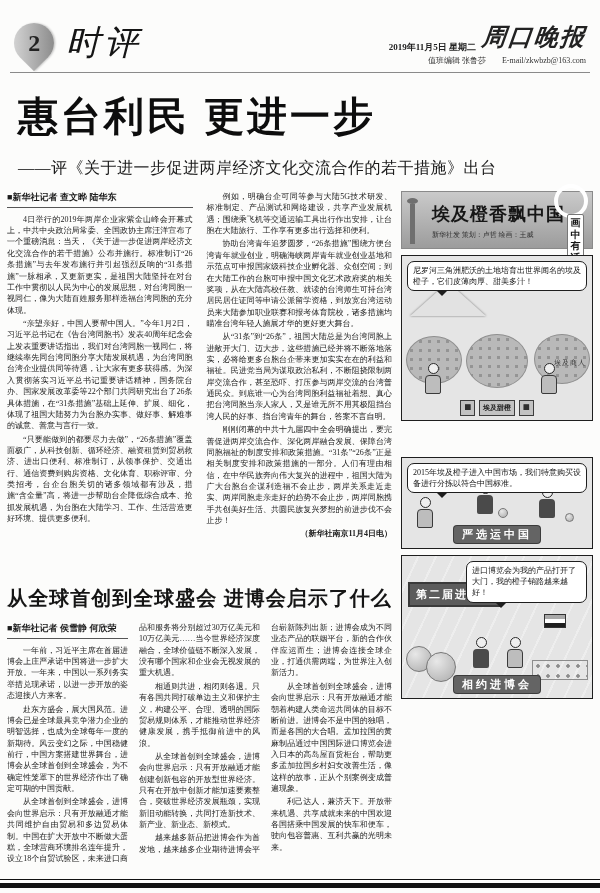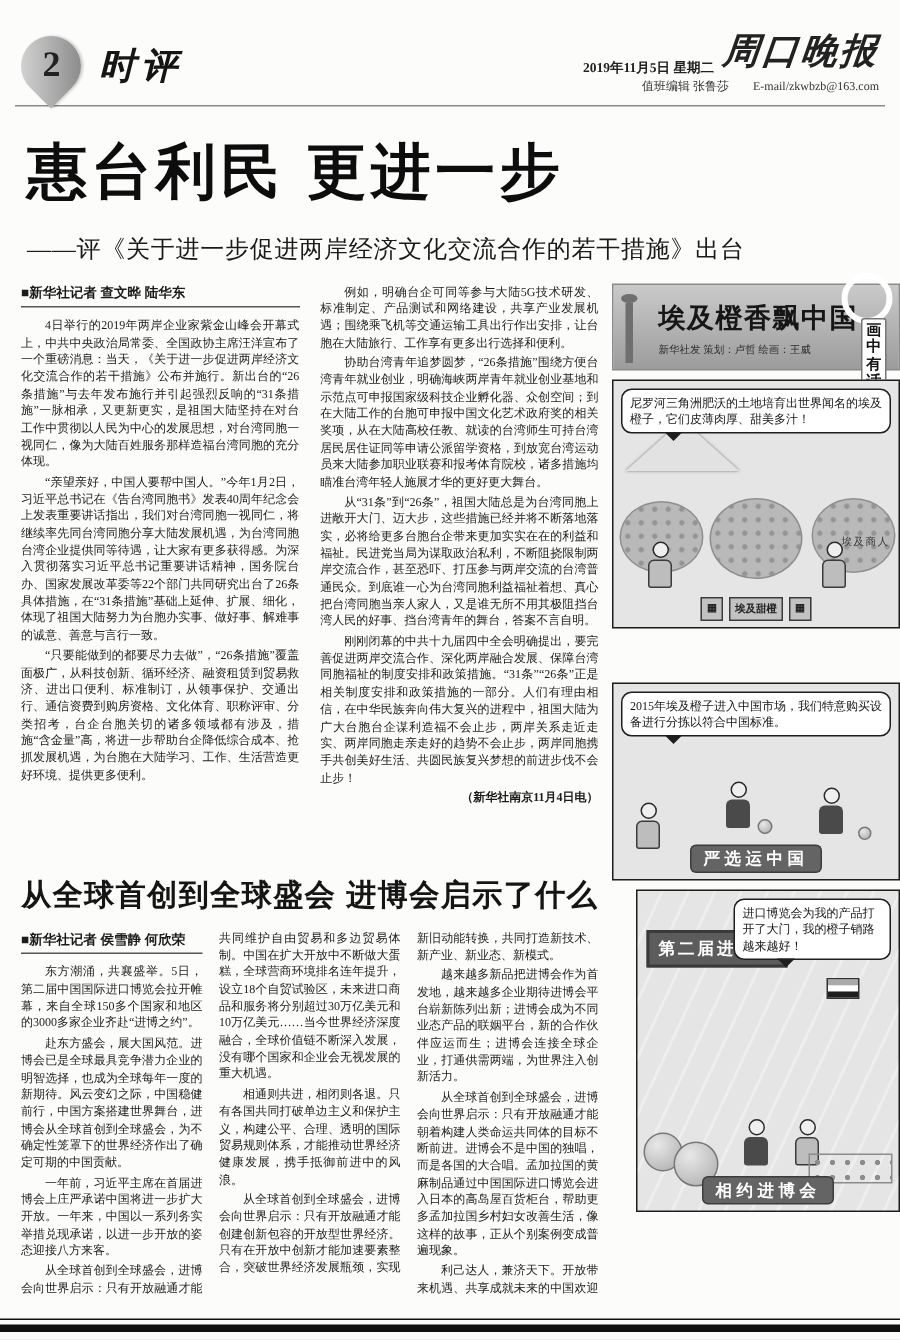--- a/index.html
+++ b/index.html
@@ -5,33 +5,33 @@
   * { box-sizing: border-box; margin: 0; padding: 0; }
   html,body { background:#e8e8e6; }
   body { font-family: "Liberation Serif", serif; color:#151515; }
   .page { position:relative; width:600px; height:893px; margin:0 auto; background:#fcfcfb; overflow:hidden; padding:20px 10px 0 10px; }
 
   
   .masthead-row { display:flex; justify-content:space-between; align-items:flex-end; padding:0 4px 6px 4px; border-bottom:1px solid #8a8a8a; }
   .section-block { display:flex; align-items:center; gap:12px; }
   .pin { width:40px; height:40px; background:linear-gradient(135deg,#e0e0e0,#7e7e7e); border-radius:50% 50% 50% 0; transform:rotate(-45deg); display:flex; align-items:center; justify-content:center; box-shadow:1px 1px 2px #00000033; }
   .pin span { transform:rotate(45deg); font-size:24px; font-weight:bold; font-family:"Liberation Serif",serif; color:#222; }
-  .section-title { font-size:24px; font-weight:bold; font-style:italic; letter-spacing:4px; font-family:"Liberation Serif",serif; }
+  .section-title { font-size:34px; font-weight:normal; font-style:italic; letter-spacing:4px; font-family:"Liberation Serif",serif; }
   .head-right { text-align:right; line-height:1.3; }
   .date-line { font-size:9px; font-weight:bold; color:#222; display:flex; align-items:flex-end; justify-content:flex-end; gap:6px; }
   .paper-logo { font-size:24px; font-weight:900; font-style:italic; letter-spacing:2px; font-family:"Liberation Serif",serif; transform:skewX(-6deg); }
   .editor-line { font-size:8px; color:#333; display:flex; gap:16px; justify-content:flex-end; margin-top:2px; }
 
   
   .a1-head { padding:16px 6px 0 8px; }
   .a1-title { font-family:"Liberation Sans",sans-serif; font-size:40px; font-weight:900; letter-spacing:3px; color:#0d0d0d; }
   .a1-sub { font-size:16px; margin-top:14px; color:#1a1a1a; letter-spacing:0.5px; }
 
   
-  .main { display:flex; gap:9px; padding:12px 4px 0 4px; }
+  .main { display:flex; gap:9px; padding:12px 4px 0 4px;justify-content:center; }
   .left-col { width:385px; flex:0 0 385px; }
   .right-col { width:192px; flex:0 0 192px; }
 
   .byline { font-weight:bold; font-size:9px; border-bottom:1px solid #555; padding-bottom:3px; margin-bottom:6px; font-family:"Liberation Sans",sans-serif; }
   .body-text { text-align:justify; font-size:8px; line-height:1.42; color:#1c1c1c; overflow:hidden; }
   .body-text p { text-indent:2em; margin-bottom:2px; }
   .a1-body { height:380px; column-count:2; column-gap:14px; }
   .dateline { text-align:right; text-indent:0 !important; font-weight:bold; }
 
   
@@ -101,37 +101,36 @@
     <div class="a1-title">惠台利民  更进一步</div>
     <div class="a1-sub">——评《关于进一步促进两岸经济文化交流合作的若干措施》出台</div>
   </div>
 
   <div class="main">
 
     <div class="left-col">
 
       <div class="body-text a1-body">
         <div class="byline">■新华社记者 查文晔 陆华东</div>
-        <p>4日举行的2019年两岸企业家紫金山峰会开幕式上，中共中央政治局常委、全国政协主席汪洋宣布了一个重磅消息：当天，《关于进一步促进两岸经济文化交流合作的若干措施》公布并施行。新出台的“26条措施”与去年发布施行并引起强烈反响的“31条措施”一脉相承，又更新更实，是祖国大陆坚持在对台工作中贯彻以人民为中心的发展思想，对台湾同胞一视同仁，像为大陆百姓服务那样造福台湾同胞的充分体现。</p>
+        <p>4日举行的2019年两岸企业家紫金山峰会开幕式上，中共中央政治局常委、全国政协主席汪洋宣布了一个重磅消息：当天，《关于进一步促进两岸经济文化交流合作的若干措施》公布并施行。标准制订“26条措施”与去年发布施行并引起强烈反响的“31条措施”一脉相承，又更新更实，是祖国大陆坚持在对台工作中贯彻以人民为中心的发展思想，对台湾同胞一视同仁，像为大陆百姓服务那样造福台湾同胞的充分体现。</p>
         <p>“亲望亲好，中国人要帮中国人。”今年1月2日，习近平总书记在《告台湾同胞书》发表40周年纪念会上发表重要讲话指出，我们对台湾同胞一视同仁，将继续率先同台湾同胞分享大陆发展机遇，为台湾同胞台湾企业提供同等待遇，让大家有更多获得感。为深入贯彻落实习近平总书记重要讲话精神，国务院台办、国家发展改革委等22个部门共同研究出台了26条具体措施，在“31条措施”基础上延伸、扩展、细化，体现了祖国大陆努力为台胞办实事、做好事、解难事的诚意、善意与言行一致。</p>
         <p>“只要能做到的都要尽力去做”，“26条措施”覆盖面极广，从科技创新、循环经济、融资租赁到贸易救济、进出口便利、标准制订，从领事保护、交通出行、通信资费到购房资格、文化体育、职称评审、分类招考，台企台胞关切的诸多领域都有涉及，措施“含金量”高，将进一步帮助台企降低综合成本、抢抓发展机遇，为台胞在大陆学习、工作、生活营造更好环境、提供更多便利。</p>
         <p>例如，明确台企可同等参与大陆5G技术研发、标准制定、产品测试和网络建设，共享产业发展机遇；围绕乘飞机等交通运输工具出行作出安排，让台胞在大陆旅行、工作享有更多出行选择和便利。</p>
         <p>协助台湾青年追梦圆梦，“26条措施”围绕方便台湾青年就业创业，明确海峡两岸青年就业创业基地和示范点可申报国家级科技企业孵化器、众创空间；到在大陆工作的台胞可申报中国文化艺术政府奖的相关奖项，从在大陆高校任教、就读的台湾师生可持台湾居民居住证同等申请公派留学资格，到放宽台湾运动员来大陆参加职业联赛和报考体育院校，诸多措施均瞄准台湾年轻人施展才华的更好更大舞台。</p>
         <p>从“31条”到“26条”，祖国大陆总是为台湾同胞上进敞开大门、迈大步，这些措施已经并将不断落地落实，必将给更多台胞台企带来更加实实在在的利益和福祉。民进党当局为谋取政治私利，不断阻挠限制两岸交流合作，甚至恐吓、打压参与两岸交流的台湾普通民众。到底谁一心为台湾同胞利益福祉着想、真心把台湾同胞当亲人家人，又是谁无所不用其极阻挡台湾人民的好事、挡台湾青年的舞台，答案不言自明。</p>
         <p>刚刚闭幕的中共十九届四中全会明确提出，要完善促进两岸交流合作、深化两岸融合发展、保障台湾同胞福祉的制度安排和政策措施。“31条”“26条”正是相关制度安排和政策措施的一部分。人们有理由相信，在中华民族奔向伟大复兴的进程中，祖国大陆为广大台胞台企谋利造福不会止步，两岸关系走近走实、两岸同胞走亲走好的趋势不会止步，两岸同胞携手共创美好生活、共圆民族复兴梦想的前进步伐不会止步！</p>
         <p class="dateline">（新华社南京11月4日电）</p>
       </div>
 
       <div class="a2">
         <div class="a2-title">从全球首创到全球盛会  进博会启示了什么</div>
         <div class="body-text a2-body">
           <div class="byline">■新华社记者 侯雪静 何欣荣</div>
-          <p>东方潮涌，共襄盛举。5日，第二届中国国际进口博览会拉开帷幕，来自全球150多个国家和地区的3000多家企业齐赴“进博之约”。</p>
+          <p>一年前，习近平主席在首届进博会上庄严承诺中国将进一步扩大开放。一年来，中国以一系列务实举措兑现承诺，以进一步开放的姿态迎接八方来客。</p>
           <p>赴东方盛会，展大国风范。进博会已是全球最具竞争潜力企业的明智选择，也成为全球每年一度的新期待。风云变幻之际，中国稳健前行，中国方案搭建世界舞台，进博会从全球首创到全球盛会，为不确定性笼罩下的世界经济作出了确定可期的中国贡献。</p>
-          <p>一年前，习近平主席在首届进博会上庄严承诺中国将进一步扩大开放。一年来，中国以一系列务实举措兑现承诺，以进一步开放的姿态迎接八方来客。</p>
           <p>从全球首创到全球盛会，进博会向世界启示：只有开放融通才能共同维护自由贸易和多边贸易体制。中国在扩大开放中不断做大蛋糕，全球营商环境排名连年提升，设立18个自贸试验区，未来进口商品和服务将分别超过30万亿美元和10万亿美元……当今世界经济深度融合，全球价值链不断深入发展，没有哪个国家和企业会无视发展的重大机遇。</p>
           <p>相通则共进，相闭则各退。只有各国共同打破单边主义和保护主义，构建公平、合理、透明的国际贸易规则体系，才能推动世界经济健康发展，携手抵御前进中的风浪。</p>
           <p>从全球首创到全球盛会，进博会向世界启示：只有开放融通才能创建创新包容的开放型世界经济。只有在开放中创新才能加速要素整合，突破世界经济发展瓶颈，实现新旧动能转换，共同打造新技术、新产业、新业态、新模式。</p>
           <p>越来越多新品把进博会作为首发地，越来越多企业期待进博会平台崭新陈列出新；进博会成为不同业态产品的联姻平台，新的合作伙伴应运而生；进博会连接全球企业，打通供需两端，为世界注入创新活力。</p>
           <p>从全球首创到全球盛会，进博会向世界启示：只有开放融通才能朝着构建人类命运共同体的目标不断前进。进博会不是中国的独唱，而是各国的大合唱。孟加拉国的黄麻制品通过中国国际进口博览会进入日本的高岛屋百货柜台，帮助更多孟加拉国乡村妇女改善生活，像这样的故事，正从个别案例变成普遍现象。</p>
           <p>利己达人，兼济天下。开放带来机遇、共享成就未来的中国欢迎各国搭乘中国发展的快车和便车，驶向包容普惠、互利共赢的光明未来。</p>
 
         </div>
       </div>
     </div>
@@ -161,41 +160,41 @@
             <div class="torso"></div>
           </div>
         <div class="small-label" style="right:6px; bottom:52px;">埃及商人</div>
         <div class="crates">
           <div class="crate">▦</div>
           <div class="crate">埃及甜橙</div>
           <div class="crate">▦</div>
         </div>
       </div>
 
-      <div class="panel" style="height:132px;margin-top:36px;">
+      <div class="panel" style="height:92px;margin-top:36px;">
         <div class="bubble">2015年埃及橙子进入中国市场，我们特意购买设备进行分拣以符合中国标准。</div>
         <div class="figure light" style="left:14px; bottom:20px;">
             <div class="head"></div>
             <div class="torso"></div>
           </div>
         <div class="figure" style="left:74px; bottom:34px;">
             <div class="head"></div>
             <div class="torso"></div>
           </div>
         <div class="figure" style="right:36px; bottom:30px;">
             <div class="head"></div>
             <div class="torso"></div>
           </div>
         <div class="orange" style="left:96px; bottom:30px; width:10px; height:10px;"></div>
         <div class="orange" style="right:18px; bottom:26px; width:9px; height:9px;"></div>
         <div class="caption-band">严选运中国</div>
       </div>
 
 
-      <div class="panel" style="height:215px;margin-left:16px;">
+      <div class="panel" style="height:144px;">
         <div class="rays"></div>
         <div class="bubble" style="margin-left:64px;">进口博览会为我的产品打开了大门，我的橙子销路越来越好！</div>
         <div class="sign">第二届进博会</div>
         <div class="flag" style="right:26px; top:58px;">
             <i></i>
             <i></i>
             <i></i>
           </div>
         <div class="orange" style="left:4px; bottom:26px; width:26px; height:26px;"></div>
         <div class="orange" style="left:24px; bottom:16px; width:30px; height:30px;"></div>

